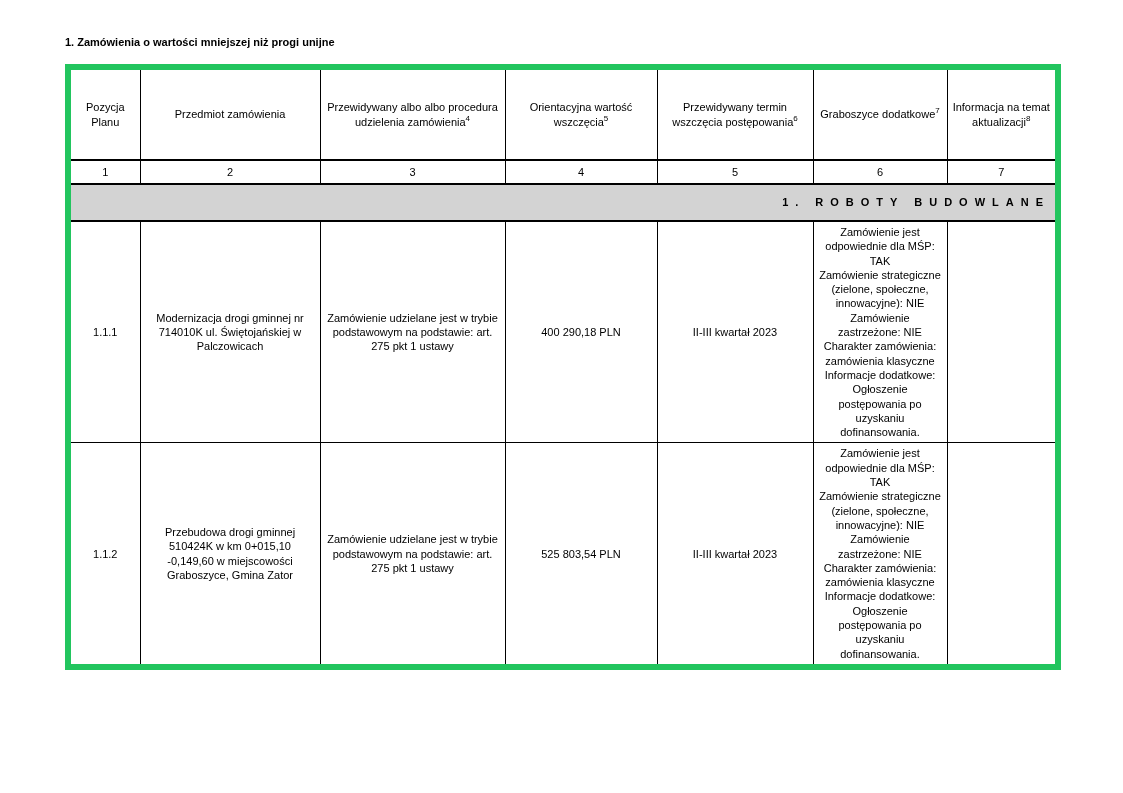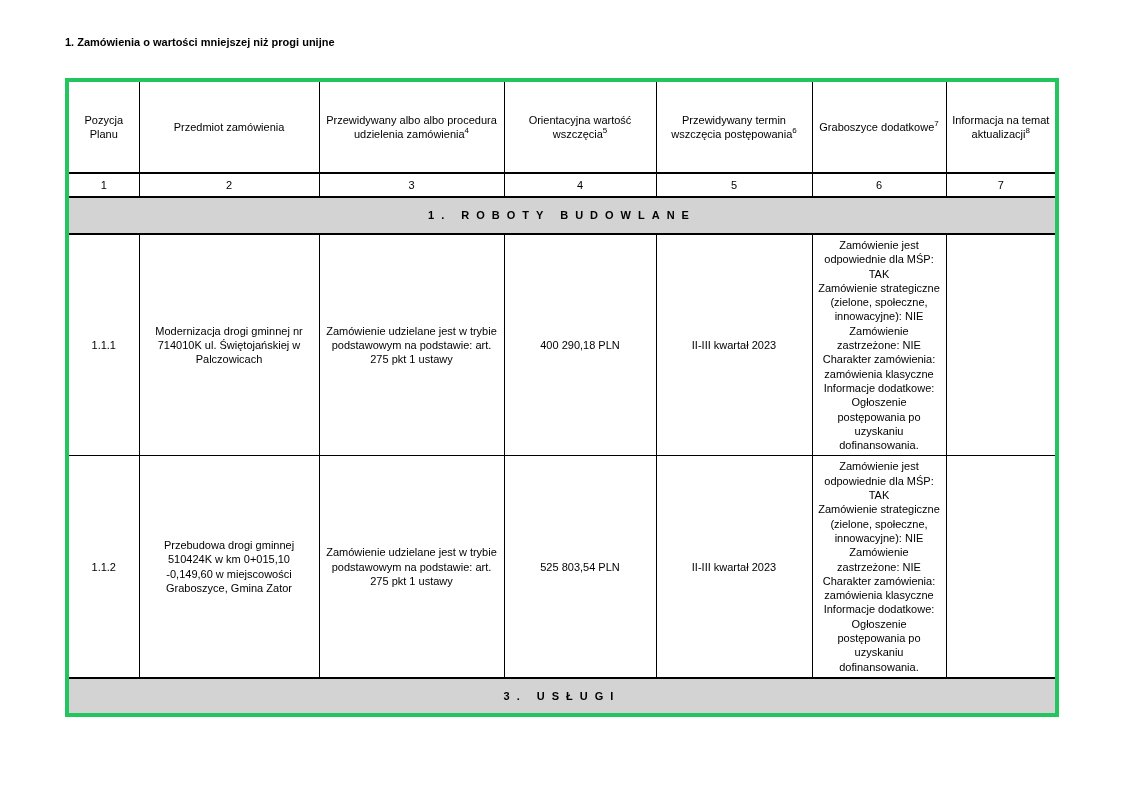--- a/index.html
+++ b/index.html
@@ -22,25 +22,25 @@
     position: absolute;
     left: 65px;
     top: 36px;
     font-size: 11px;
     font-weight: bold;
     white-space: nowrap;
   }
   table.plan {
     position: absolute;
     left: 65px;
-    top: 78px;
+    top: 64px;
     width: 990px;
     border-collapse: collapse;
     table-layout: fixed;
-    border: 4px solid #22c55e;
+    border: 6px solid #22c55e;
     font-size: 11px;
     padding-left: 48px;
   }
   table.plan th,
   table.plan td {
     border: 1px solid #000000;
     padding: 3px 5px;
     line-height: 1.3;
     vertical-align: middle;
     overflow: hidden;
@@ -58,21 +58,21 @@
   tr.num-row { height: 24px; }
   tr.num-row td {
     text-align: center;
     border-top: 2px solid #000000;
     border-bottom: 2px solid #000000;
     padding: 1px 2px;
   }
   tr.section-row { height: 37px; }
   tr.section-row td {
     background: #d3d3d3;
-    text-align: center;
+    text-align: right;
     font-weight: bold;
     letter-spacing: 7px;
     border-top: 2px solid #000000;
     border-bottom: 2px solid #000000;
   }
   tr.data-row td {
     text-align: center;
     vertical-align: middle;
     white-space: pre-line;
   }
@@ -143,19 +143,16 @@
       <td>525 803,54 PLN</td>
       <td>II-III kwartał 2023</td>
       <td>Zamówienie jest odpowiednie dla MŚP: TAK
 Zamówienie strategiczne (zielone, społeczne, innowacyjne): NIE
 Zamówienie zastrzeżone: NIE
 Charakter zamówienia: zamówienia klasyczne
 Informacje dodatkowe: Ogłoszenie postępowania po uzyskaniu dofinansowania.</td>
       <td></td>
     </tr>
 
-    <tr class="section-row">
-      <td colspan="7">3. USŁUGI</td>
-    </tr>
   </tbody>
     </table>
 
 </div>
 
 </body></html>

